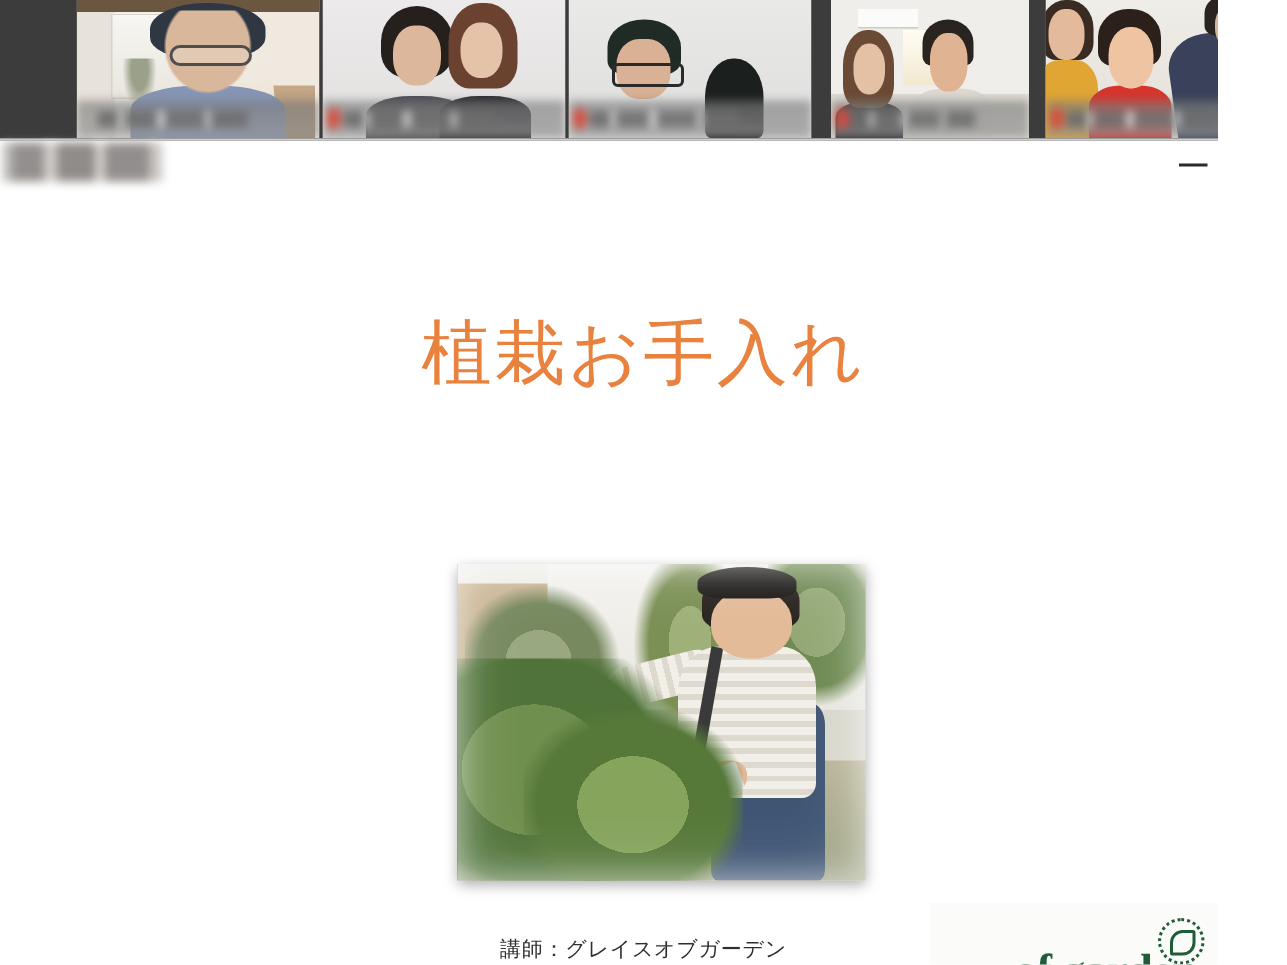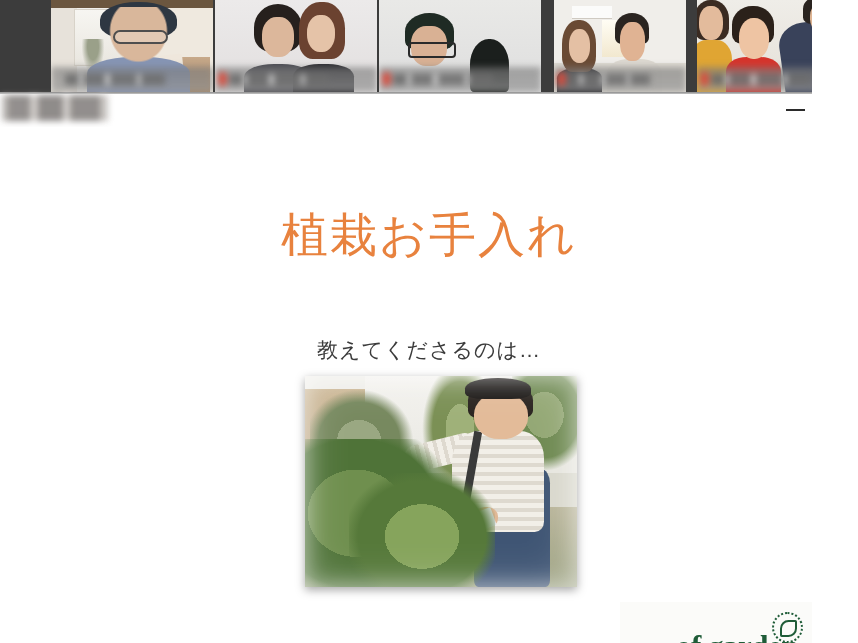--- a/index.html
+++ b/index.html
@@ -327,21 +327,20 @@
         
       </div>
     </div>
 
     <div class="win-right-edge"></div>
 
     <div class="slide">
 
       <div class="slide-title">植栽お手入れ</div>
 
-      <div class="slide-sub">教えてくださるのは…</div>
 
       <div class="photo">
         <div class="ph-sky"></div>
         <div class="ph-wall"></div>
         <div class="ph-door"></div>
         <div class="ph-ground"></div>
         <div class="ph-treeR"></div>
         <div class="ph-tree"></div>
         <div class="ph-shrubC"></div>
         <div class="ph-parm"></div>
@@ -351,20 +350,21 @@
         <div class="ph-phair"></div>
         <div class="ph-phead"></div>
         <div class="ph-pcap"></div>
         <div class="ph-hand"></div>
         <div class="ph-tool"></div>
         <div class="ph-shrubA"></div>
         <div class="ph-shrubB"></div>
         <div class="ph-vig"></div>
       </div>
 
+      <div class="caption">講師：グレイスオブガーデン</div>
 
       <div class="logo-box">
         <div class="logo-text logo-l2">of garden</div>
         <div class="logo-emblem"></div>
       </div>
 
     </div>
   </div>
 </div>
 

